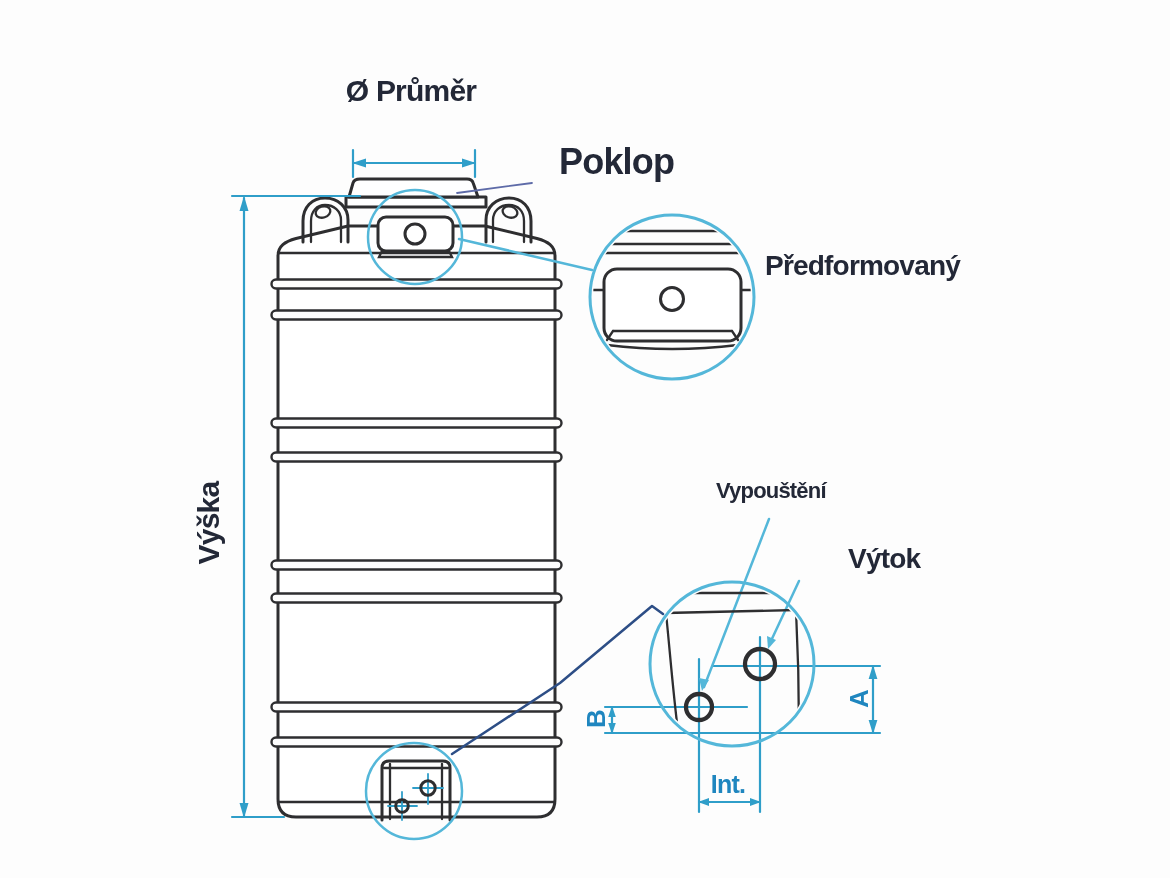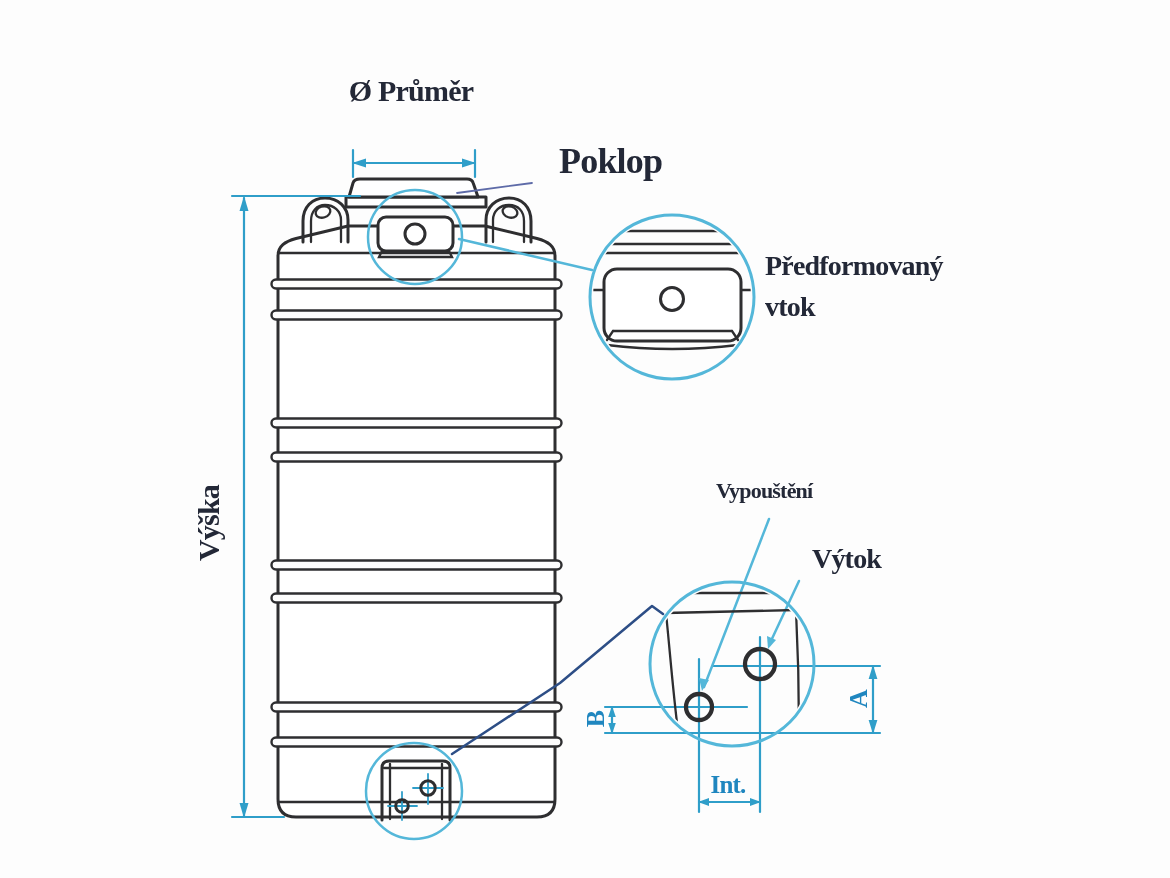--- a/index.html
+++ b/index.html
@@ -8,21 +8,21 @@
     --detail-blue:#54b7d9;
     --leader-navy:#2d4e86;
     --leader-soft:#5e6ba8;
     --label-dark:#232837;
     --dim-label-blue:#1f86bf;
     --bg:#fdfdfd;
   }
   html,body{margin:0;padding:0;background:var(--bg);}
   .stage{
     position:relative;width:1011px;height:878px;background:var(--bg);
-    font-family:Liberation Serif, serif;overflow:hidden;
+    font-family:Liberation Sans, sans-serif;overflow:hidden;
   }
   .stage svg{position:absolute;left:0;top:0;}
 
   .lbl{
     position:absolute;color:var(--label-dark);font-weight:700;
     letter-spacing:-0.8px;white-space:nowrap;line-height:1.1;
   }
   .lbl .ln{display:block;}
   .center{transform:translateX(-50%);text-align:center;}
   .rot{transform:translate(-50%,-50%) rotate(-90deg);transform-origin:center;}
@@ -193,27 +193,26 @@
   </svg>
 
   <div class="lbl center" style="left:411px;top:74px;font-size:30px;">
     <span class="ln">Ø Průměr</span>
   </div>
 
   <div class="lbl" style="left:559px;top:142px;font-size:36px;">Poklop</div>
 
   <div class="lbl" style="left:765px;top:245px;font-size:28px;line-height:41px;">
     <span class="ln">Předformovaný</span>
-    <span class="ln">vtok</span>
   </div>
 
   <div class="lbl rot" style="left:208px;top:523px;font-size:30px;">Výška</div>
 
   <div class="lbl" style="left:716px;top:479px;font-size:22px;">Vypouštění</div>
 
-  <div class="lbl" style="left:812px;top:544px;font-size:28px;">Výtok</div>
+  <div class="lbl" style="left:848px;top:544px;font-size:28px;">Výtok</div>
 
   <div class="lbl rot dimlbl" style="left:596px;top:719px;font-size:26px;">B</div>
 
   <div class="lbl rot dimlbl" style="left:859px;top:699px;font-size:26px;">A</div>
 
   <div class="lbl center dimlbl" style="left:728px;top:771px;font-size:25px;">Int.</div>
 </div>
 
 </body></html>

